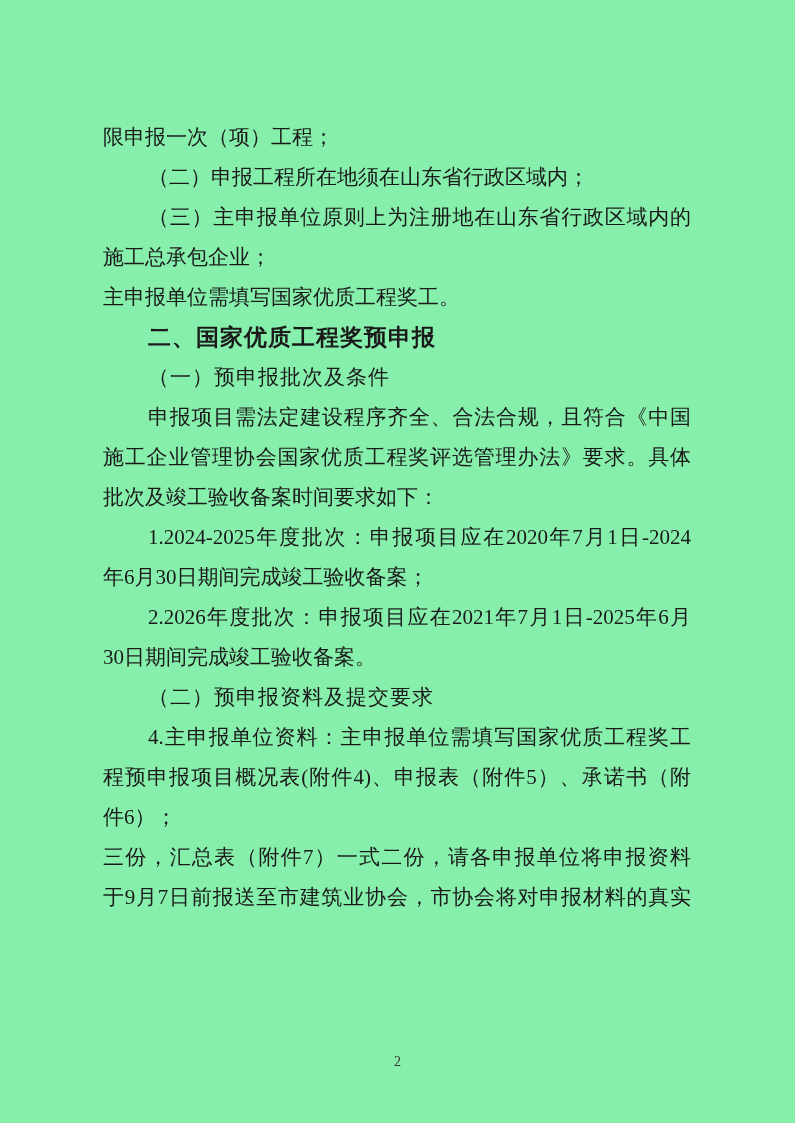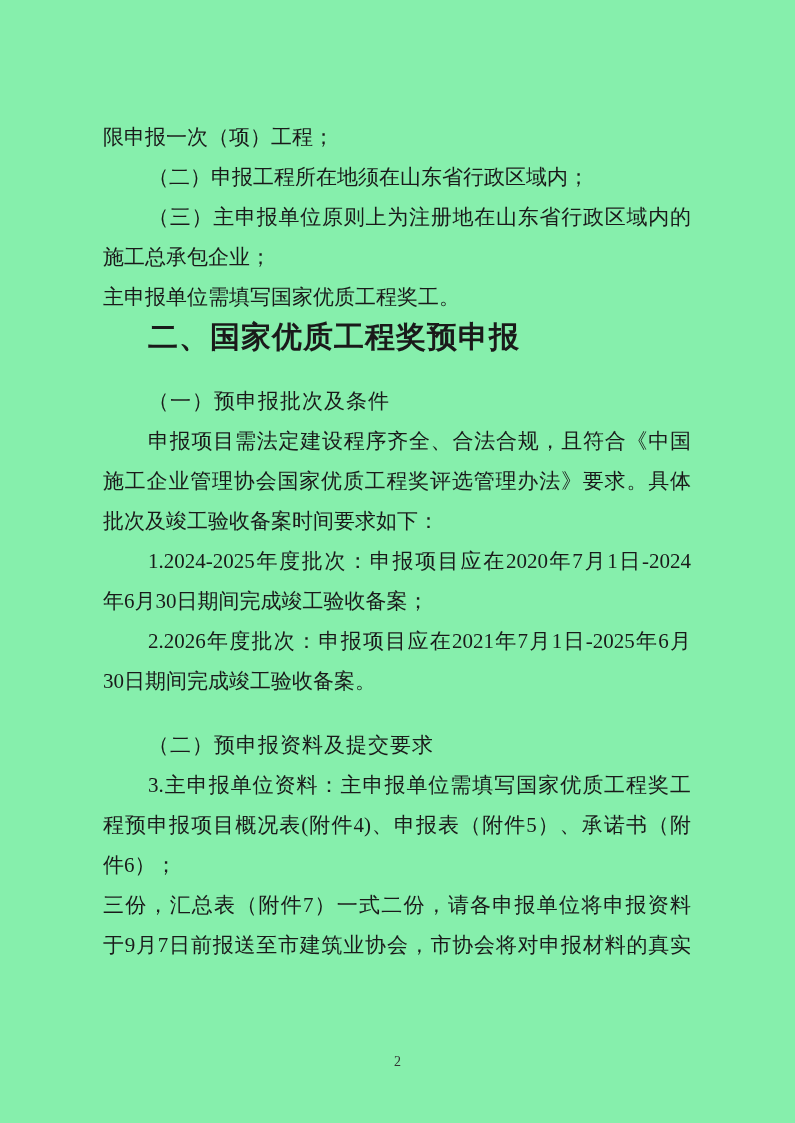--- a/index.html
+++ b/index.html
@@ -39,27 +39,26 @@
     white-space: normal;
     text-align: justify;
     text-align-last: justify;
   }
   .line.indent {
     text-indent: 45px;
   }
   .line.heading {
     font-family: "Liberation Sans", sans-serif;
     font-weight: bold;
-    font-size: 30px;
+    font-size: 23px;
     letter-spacing: 1px;
   }
   .line.sub {
     font-family: Liberation Sans, sans-serif;
     letter-spacing: 1px;
-    margin-top: 24px;
   }
   .footer {
     position: absolute;
     left: 0;
     top: 1052px;
     width: 795px;
     text-align: center;
     font-size: 14px;
     line-height: 20px;
     font-family: "Liberation Serif", serif;
@@ -79,21 +78,21 @@
       <div class="line heading indent">二、国家优质工程奖预申报</div>
       <div class="line sub indent">（一）预申报批次及条件</div>
       <div class="line body indent justify">申报项目需法定建设程序齐全、合法合规，且符合《中国</div>
       <div class="line body justify">施工企业管理协会国家优质工程奖评选管理办法》要求。具体</div>
       <div class="line body">批次及竣工验收备案时间要求如下：</div>
       <div class="line body indent justify">1.2024-2025年度批次：申报项目应在2020年7月1日-2024</div>
       <div class="line body">年6月30日期间完成竣工验收备案；</div>
       <div class="line body indent justify">2.2026年度批次：申报项目应在2021年7月1日-2025年6月</div>
       <div class="line body">30日期间完成竣工验收备案。</div>
       <div class="line sub indent">（二）预申报资料及提交要求</div>
-      <div class="line body indent justify">3.主申报单位资料：主申报单位需填写国家优质工程奖工</div>
+      <div class="line body indent justify">4.主申报单位资料：主申报单位需填写国家优质工程奖工</div>
       <div class="line body justify">程预申报项目概况表(附件4)、申报表（附件5）、承诺书（附</div>
       <div class="line body">件6）；</div>
       <div class="line body justify">三份，汇总表（附件7）一式二份，请各申报单位将申报资料</div>
       <div class="line body justify">于9月7日前报送至市建筑业协会，市协会将对申报材料的真实</div>
     </div>
   <div class="footer">
     <span>2</span>
   </div>
 </div>
 

